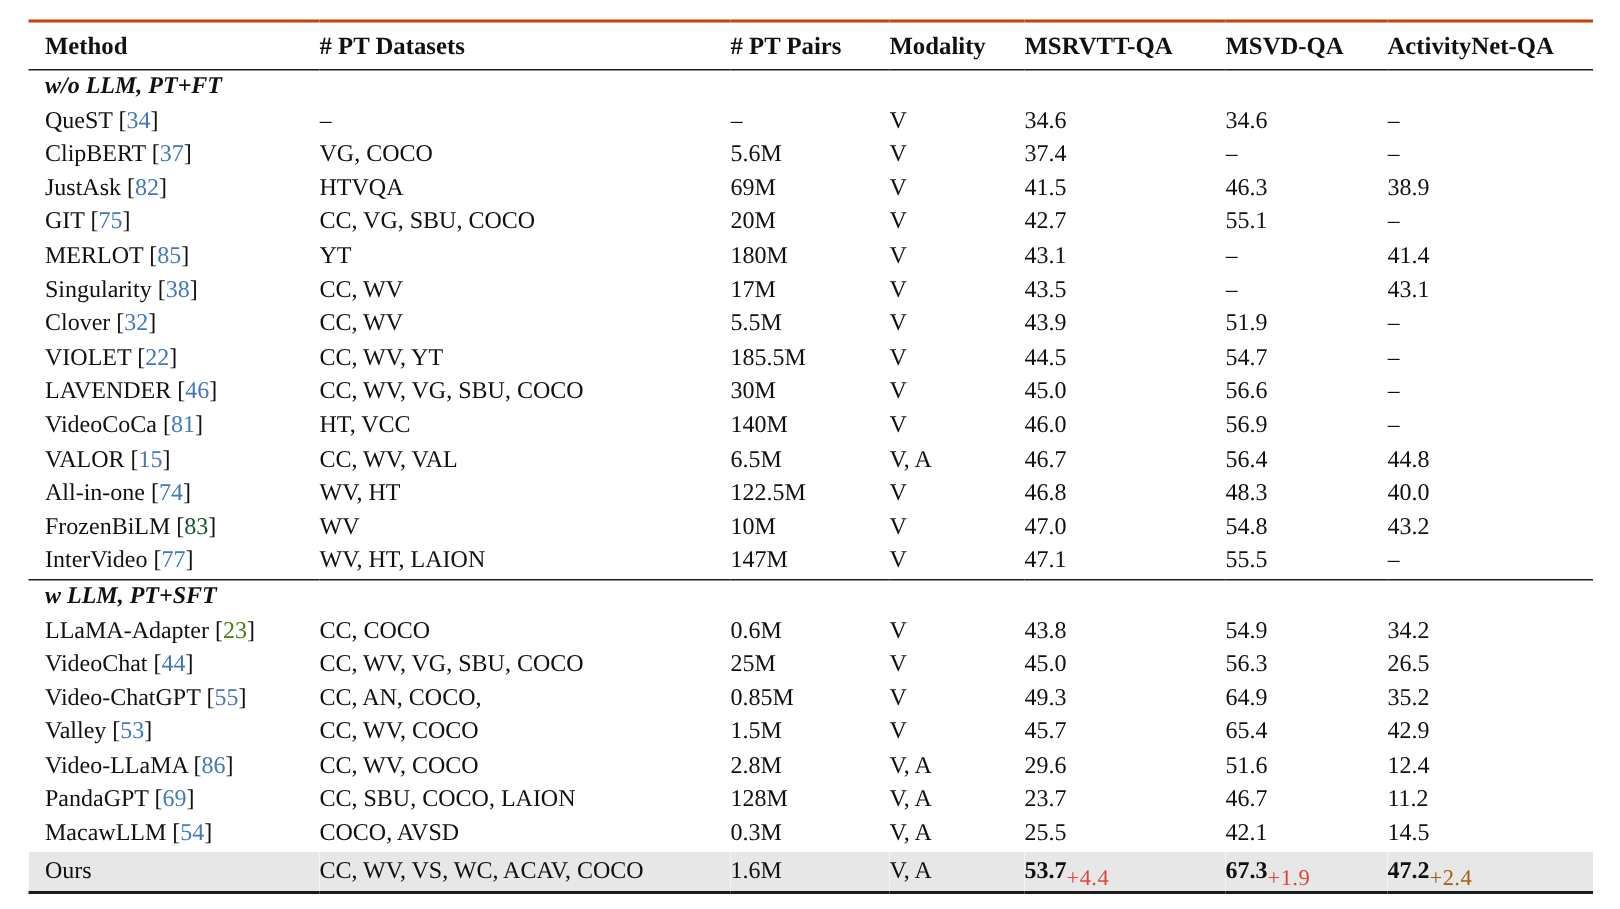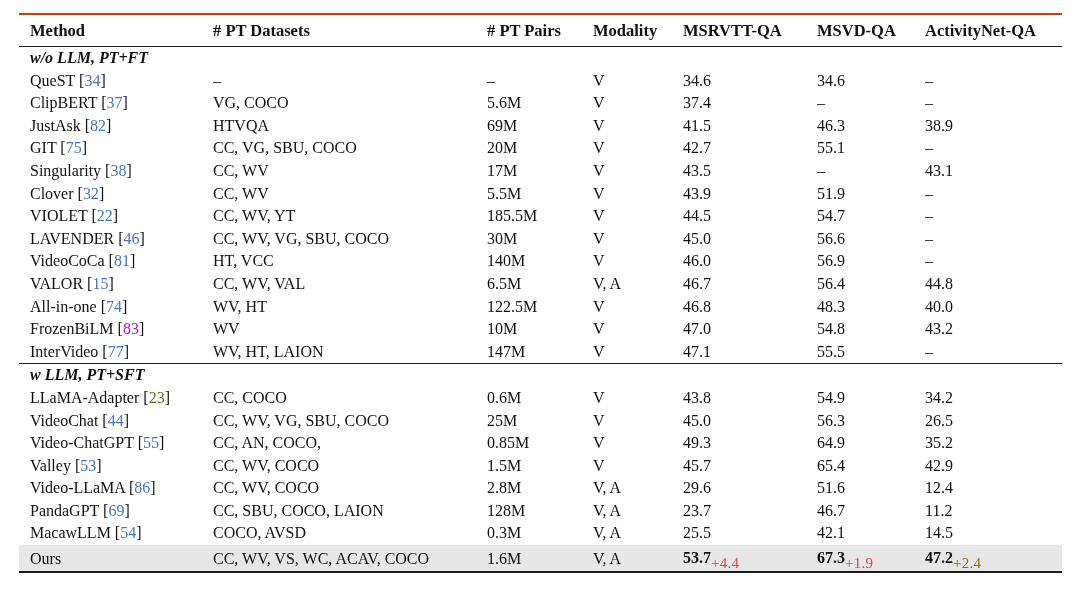--- a/index.html
+++ b/index.html
@@ -120,20 +120,29 @@
         <tr>
           <td>GIT [<span class="cite" style="color: rgb(68, 119, 187);">75</span>]</td>
           <td>CC, VG, SBU, COCO</td>
           <td>20M</td>
           <td>V</td>
           <td>42.7</td>
           <td>55.1</td>
           <td>–</td>
         </tr>
         <tr>
+          <td>MERLOT [<span class="cite" style="color: rgb(68, 119, 187);">85</span>]</td>
+          <td>YT</td>
+          <td>180M</td>
+          <td>V</td>
+          <td>43.1</td>
+          <td>–</td>
+          <td>41.4</td>
+        </tr>
+        <tr>
           <td>Singularity [<span class="cite" style="color: rgb(68, 119, 187);">38</span>]</td>
           <td>CC, WV</td>
           <td>17M</td>
           <td>V</td>
           <td>43.5</td>
           <td>–</td>
           <td>43.1</td>
         </tr>
         <tr>
           <td>Clover [<span class="cite" style="color: rgb(68, 119, 187);">32</span>]</td>
@@ -183,21 +192,21 @@
         <tr>
           <td>All-in-one [<span class="cite" style="color: rgb(68, 119, 187);">74</span>]</td>
           <td>WV, HT</td>
           <td>122.5M</td>
           <td>V</td>
           <td>46.8</td>
           <td>48.3</td>
           <td>40.0</td>
         </tr>
         <tr>
-          <td>FrozenBiLM [<span class="cite" style="color: #a21caf; margin-top: 44px;">83</span>]</td>
+          <td>FrozenBiLM [<span class="cite" style="color: #14532d; margin-top: 44px;">83</span>]</td>
           <td>WV</td>
           <td>10M</td>
           <td>V</td>
           <td>47.0</td>
           <td>54.8</td>
           <td>43.2</td>
         </tr>
         <tr>
           <td>InterVideo [<span class="cite" style="color: rgb(68, 119, 187);">77</span>]</td>
           <td>WV, HT, LAION</td>

